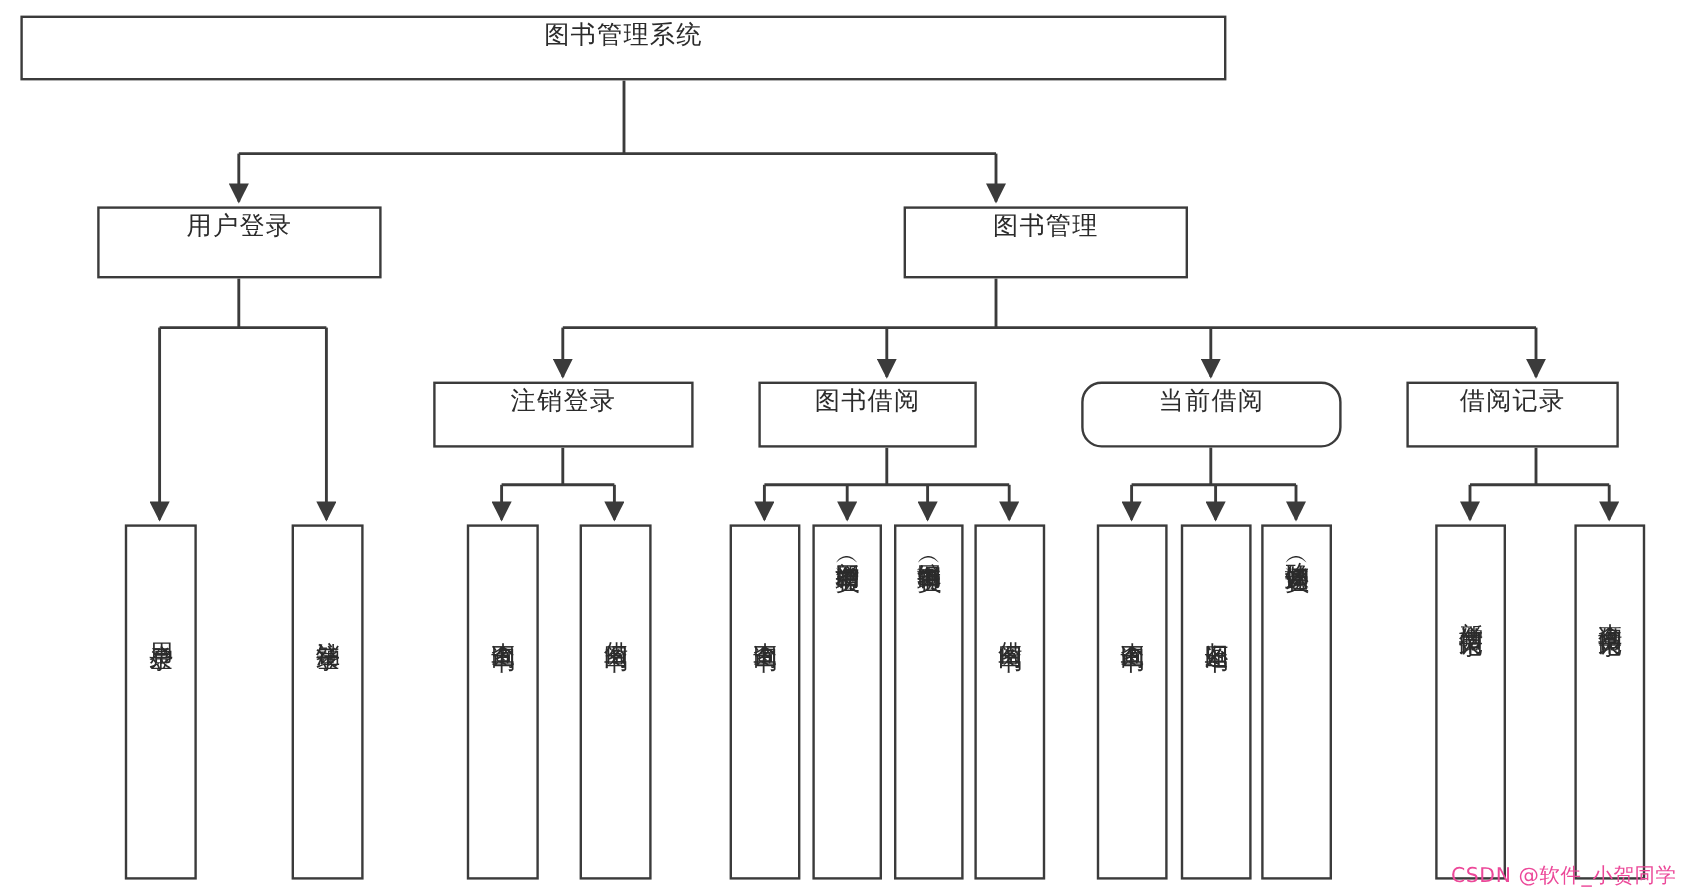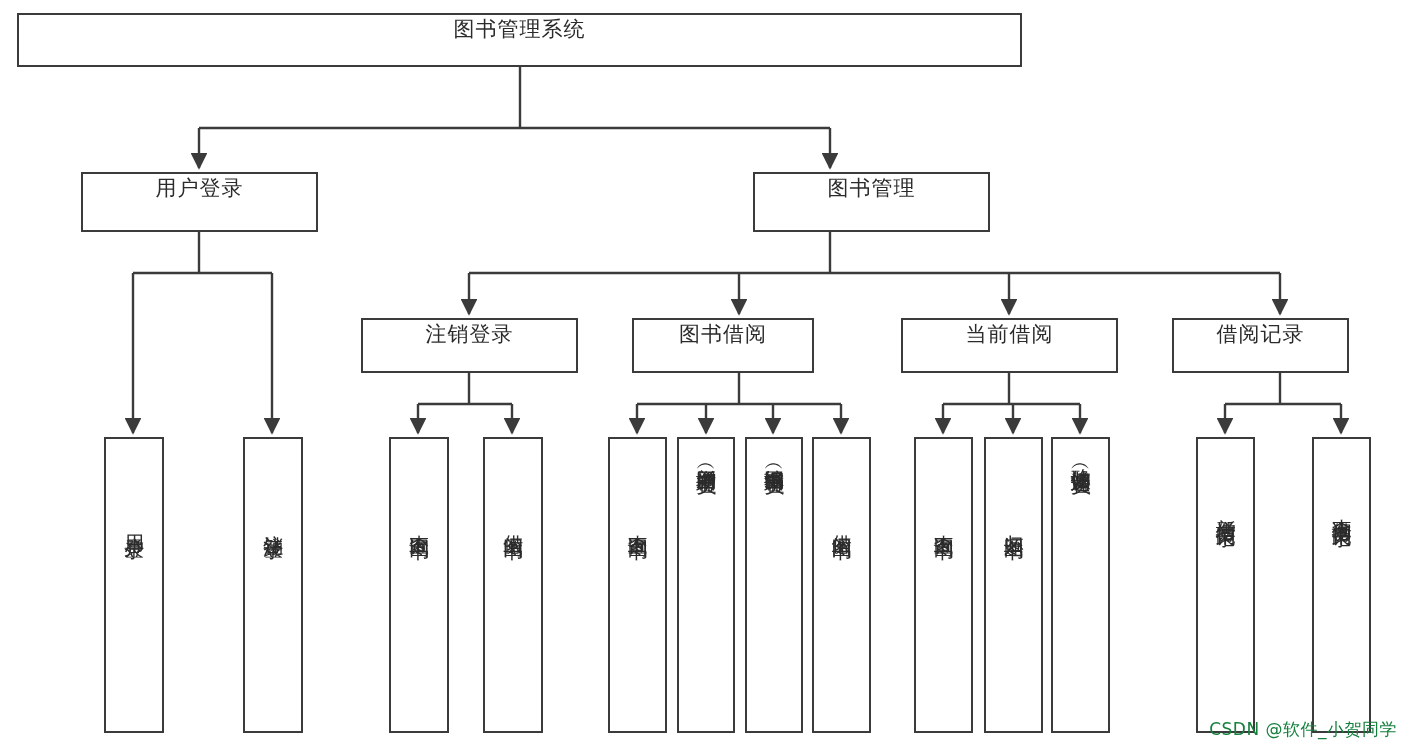--- a/index.html
+++ b/index.html
@@ -65,21 +65,21 @@
     margin-top: 8px;
   }
   .node.vert.rec .vlabel {
     margin-top: 58px;
   }
   #watermark {
     position: absolute;
     right: 8px;
     bottom: 6px;
     font-size: 17px;
-    color: #15803d;
+    color: #ec4899;
     letter-spacing: 0.5px;
     white-space: nowrap;
   }
 </style>
 </head>
 <body>
 
 <div id="diagram-root">
 
   <svg id="edge-layer" viewBox="0 0 1405 747" width="1405" height="747" xmlns="http://www.w3.org/2000/svg">
@@ -142,21 +142,21 @@
   <div class="node horiz" style="left:753px; top:172px; width:237px; height:60px;">
     <span>图书管理</span>
   </div>
 
   <div class="node horiz" style="left:361px; top:318px; width:217px; height:55px;">
     <span>注销登录</span>
   </div>
   <div class="node horiz" style="left:632px; top:318px; width:182px; height:55px;">
     <span>图书借阅</span>
   </div>
-  <div class="node horiz" style="left:901px; top:318px; width:217px; height:55px;">
+  <div class="node horiz" style="left:901px; top:318px; width:217px; height:55px;border-radius:17px;">
     <span>当前借阅</span>
   </div>
   <div class="node horiz" style="left:1172px; top:318px; width:177px; height:55px;">
     <span>借阅记录</span>
   </div>
 
   <div class="node vert mid" style="left:104px; top:437px; width:60px; height:296px;">
     <span class="vlabel">用户登录</span>
   </div>
   <div class="node vert mid" style="left:243px; top:437px; width:60px; height:296px;">

